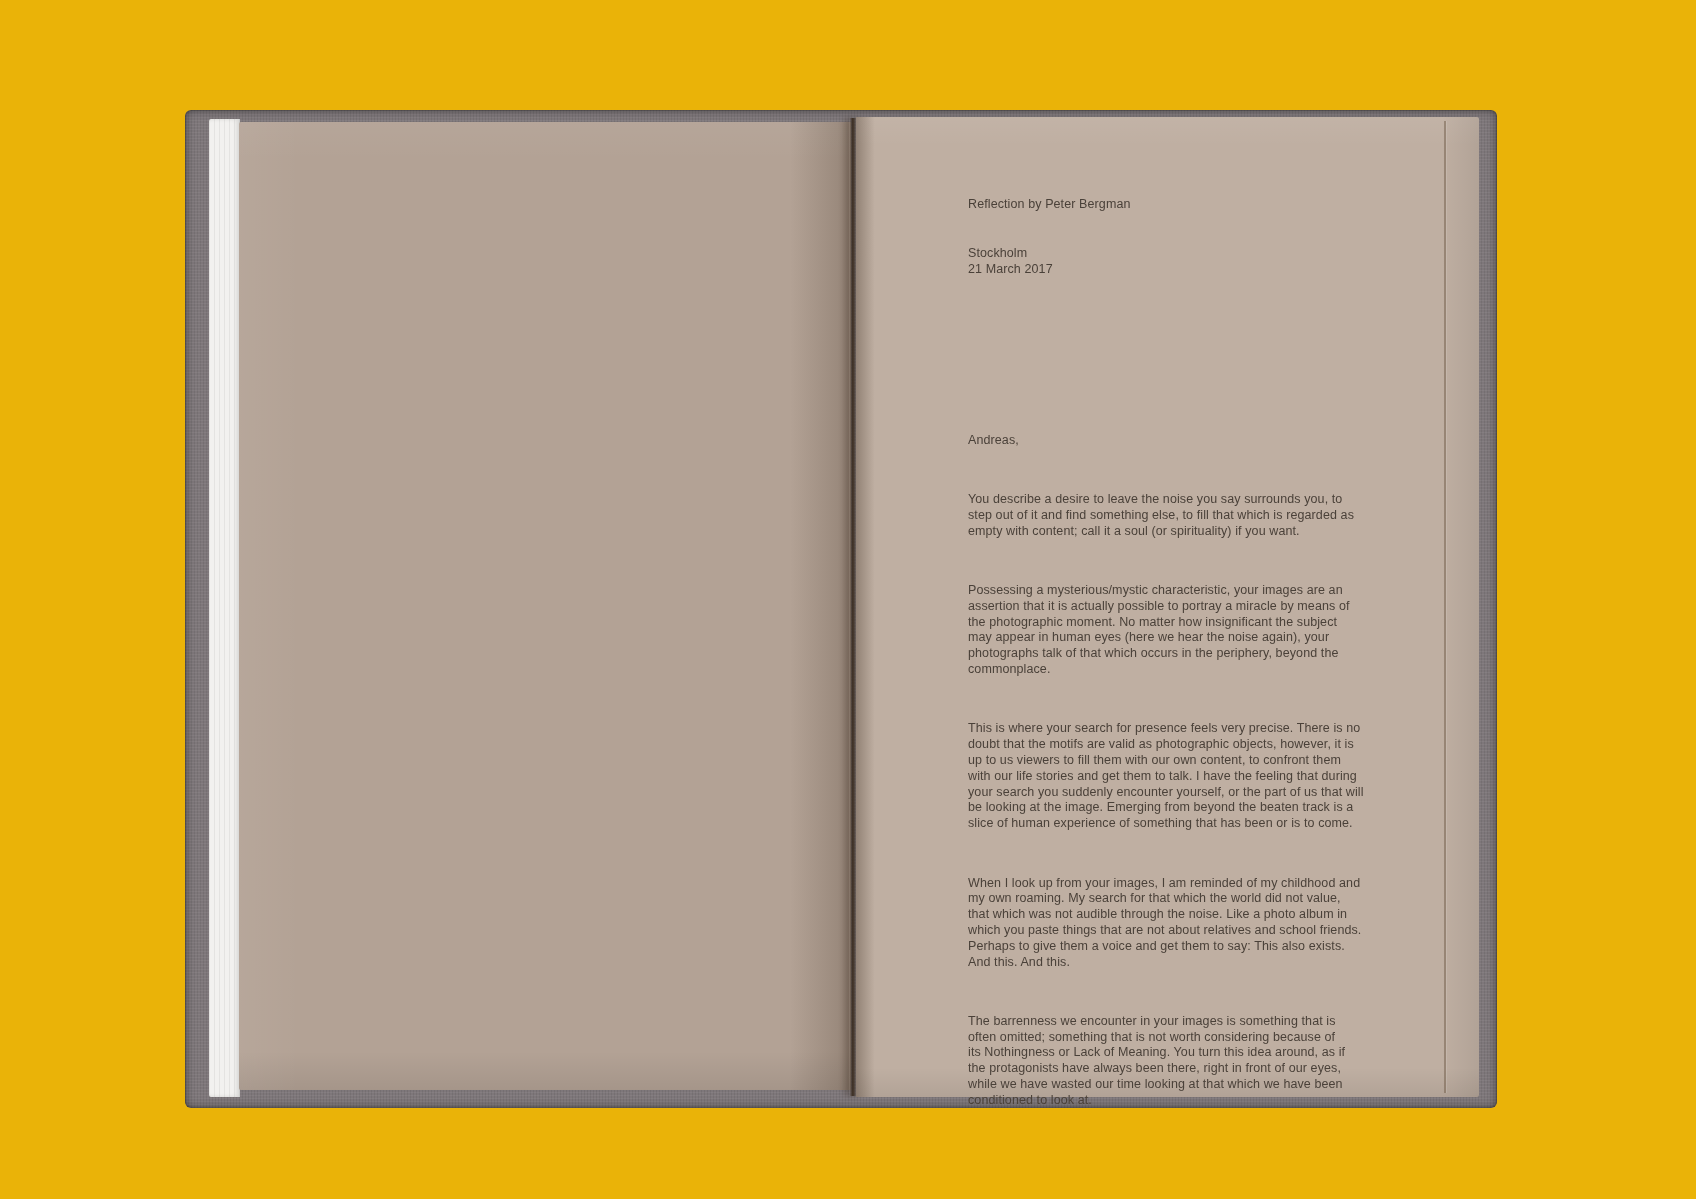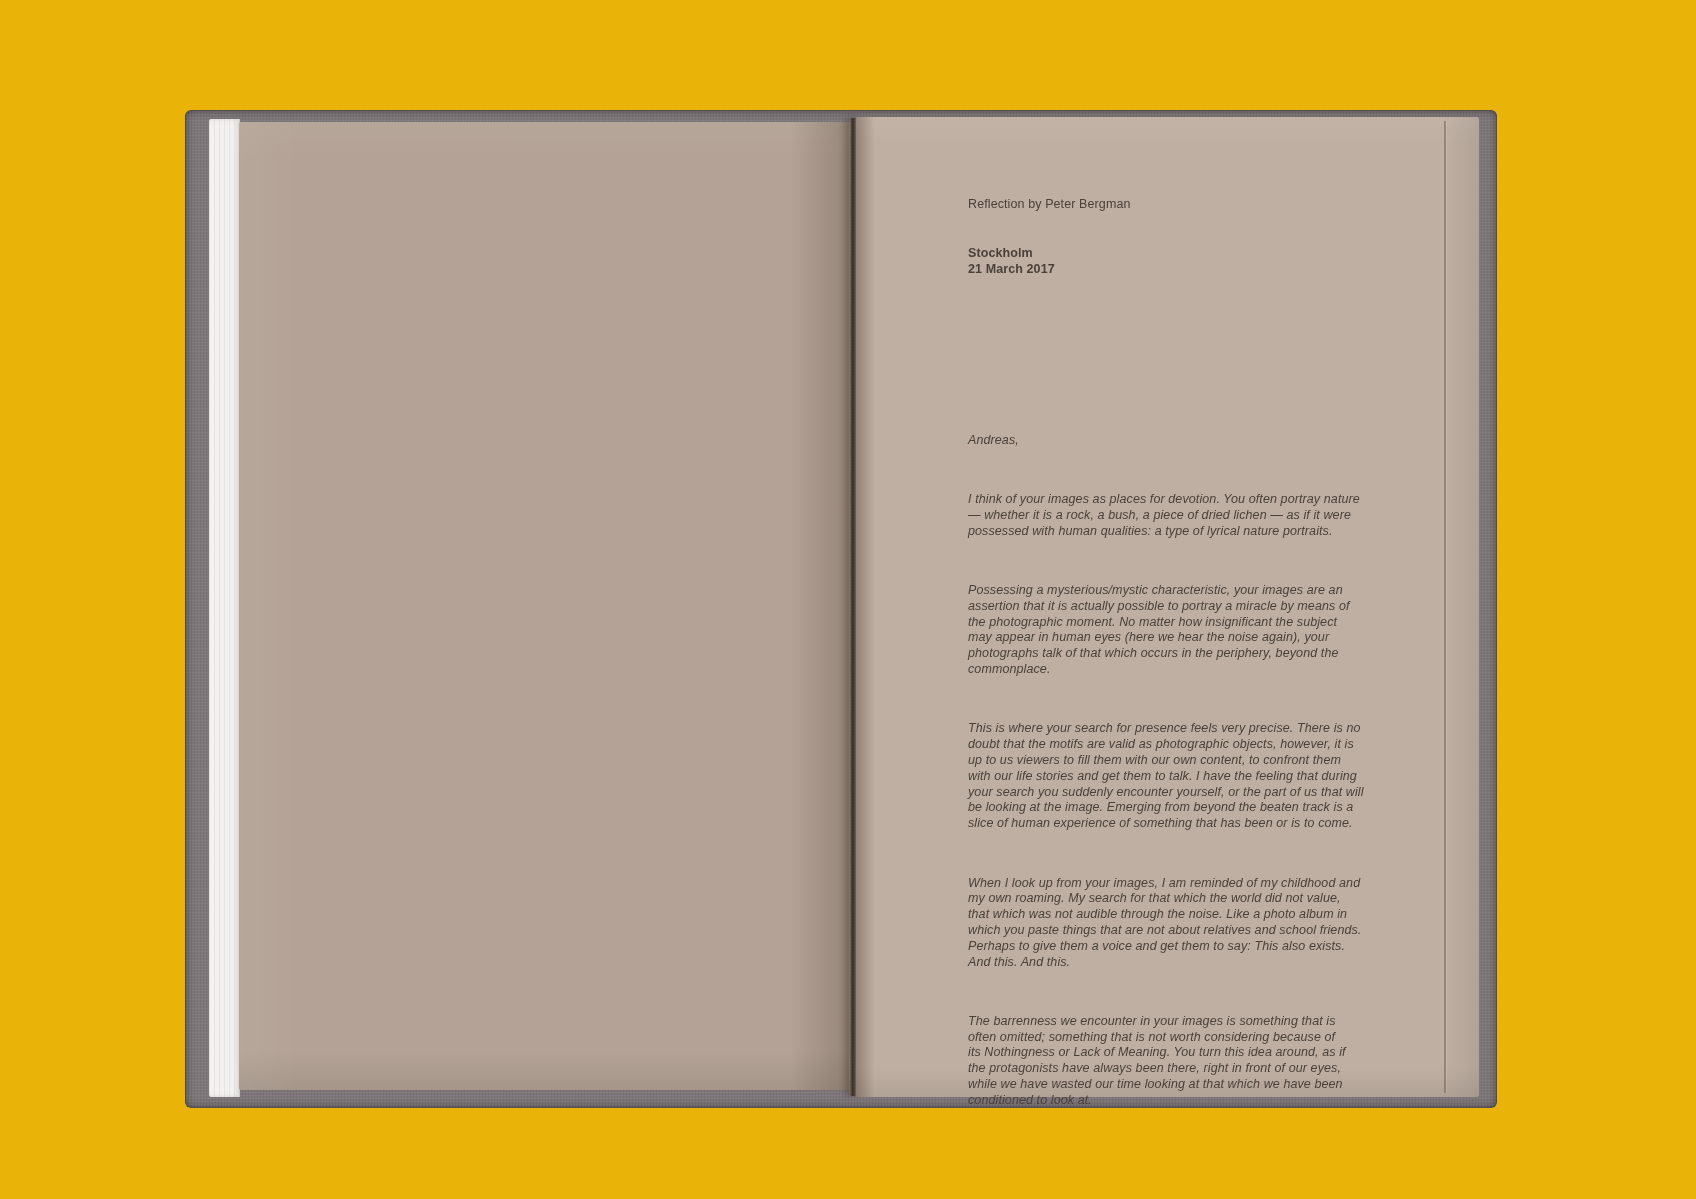--- a/index.html
+++ b/index.html
@@ -93,23 +93,23 @@
   
   .letter-text {
     position: absolute;
     color: #4a4139;
     font-size: 12.5px;
     line-height: 15.8px;
     letter-spacing: 0.1px;
     white-space: pre;
   }
   .letter-byline { left: 968px; top: 197px; }
-  .letter-place-date { left: 968px; top: 246px; font-weight: bold; }
+  .letter-place-date { left: 968px; top: 246px; }
   .letter-body { left: 968px; top: 401px; }
-  .letter-body p { margin: 0 0 12px 0; font-style: italic; }
+  .letter-body p { margin: 0 0 12px 0; }
 </style>
 </head>
 <body>
 
 <div class="stage">
 
   <div class="book-cover"></div>
 
   <div class="page-edges"></div>
 
@@ -121,23 +121,23 @@
 
   <div class="page-crease"></div>
 
   <div class="letter-text letter-byline">Reflection by Peter Bergman</div>
 
   <div class="letter-text letter-place-date">Stockholm
 21 March 2017</div>
 
   <div class="letter-text letter-body">
     <p>Andreas,</p>
-    <p>I think of your images as places for devotion. You often portray nature
-— whether it is a rock, a bush, a piece of dried lichen — as if it were
-possessed with human qualities: a type of lyrical nature portraits.</p>
+    <p>You describe a desire to leave the noise you say surrounds you, to
+step out of it and find something else, to fill that which is regarded as
+empty with content; call it a soul (or spirituality) if you want.</p>
     <p>Possessing a mysterious/mystic characteristic, your images are an
 assertion that it is actually possible to portray a miracle by means of
 the photographic moment. No matter how insignificant the subject
 may appear in human eyes (here we hear the noise again), your
 photographs talk of that which occurs in the periphery, beyond the
 commonplace.</p>
     <p>This is where your search for presence feels very precise. There is no
 doubt that the motifs are valid as photographic objects, however, it is
 up to us viewers to fill them with our own content, to confront them
 with our life stories and get them to talk. I have the feeling that during

